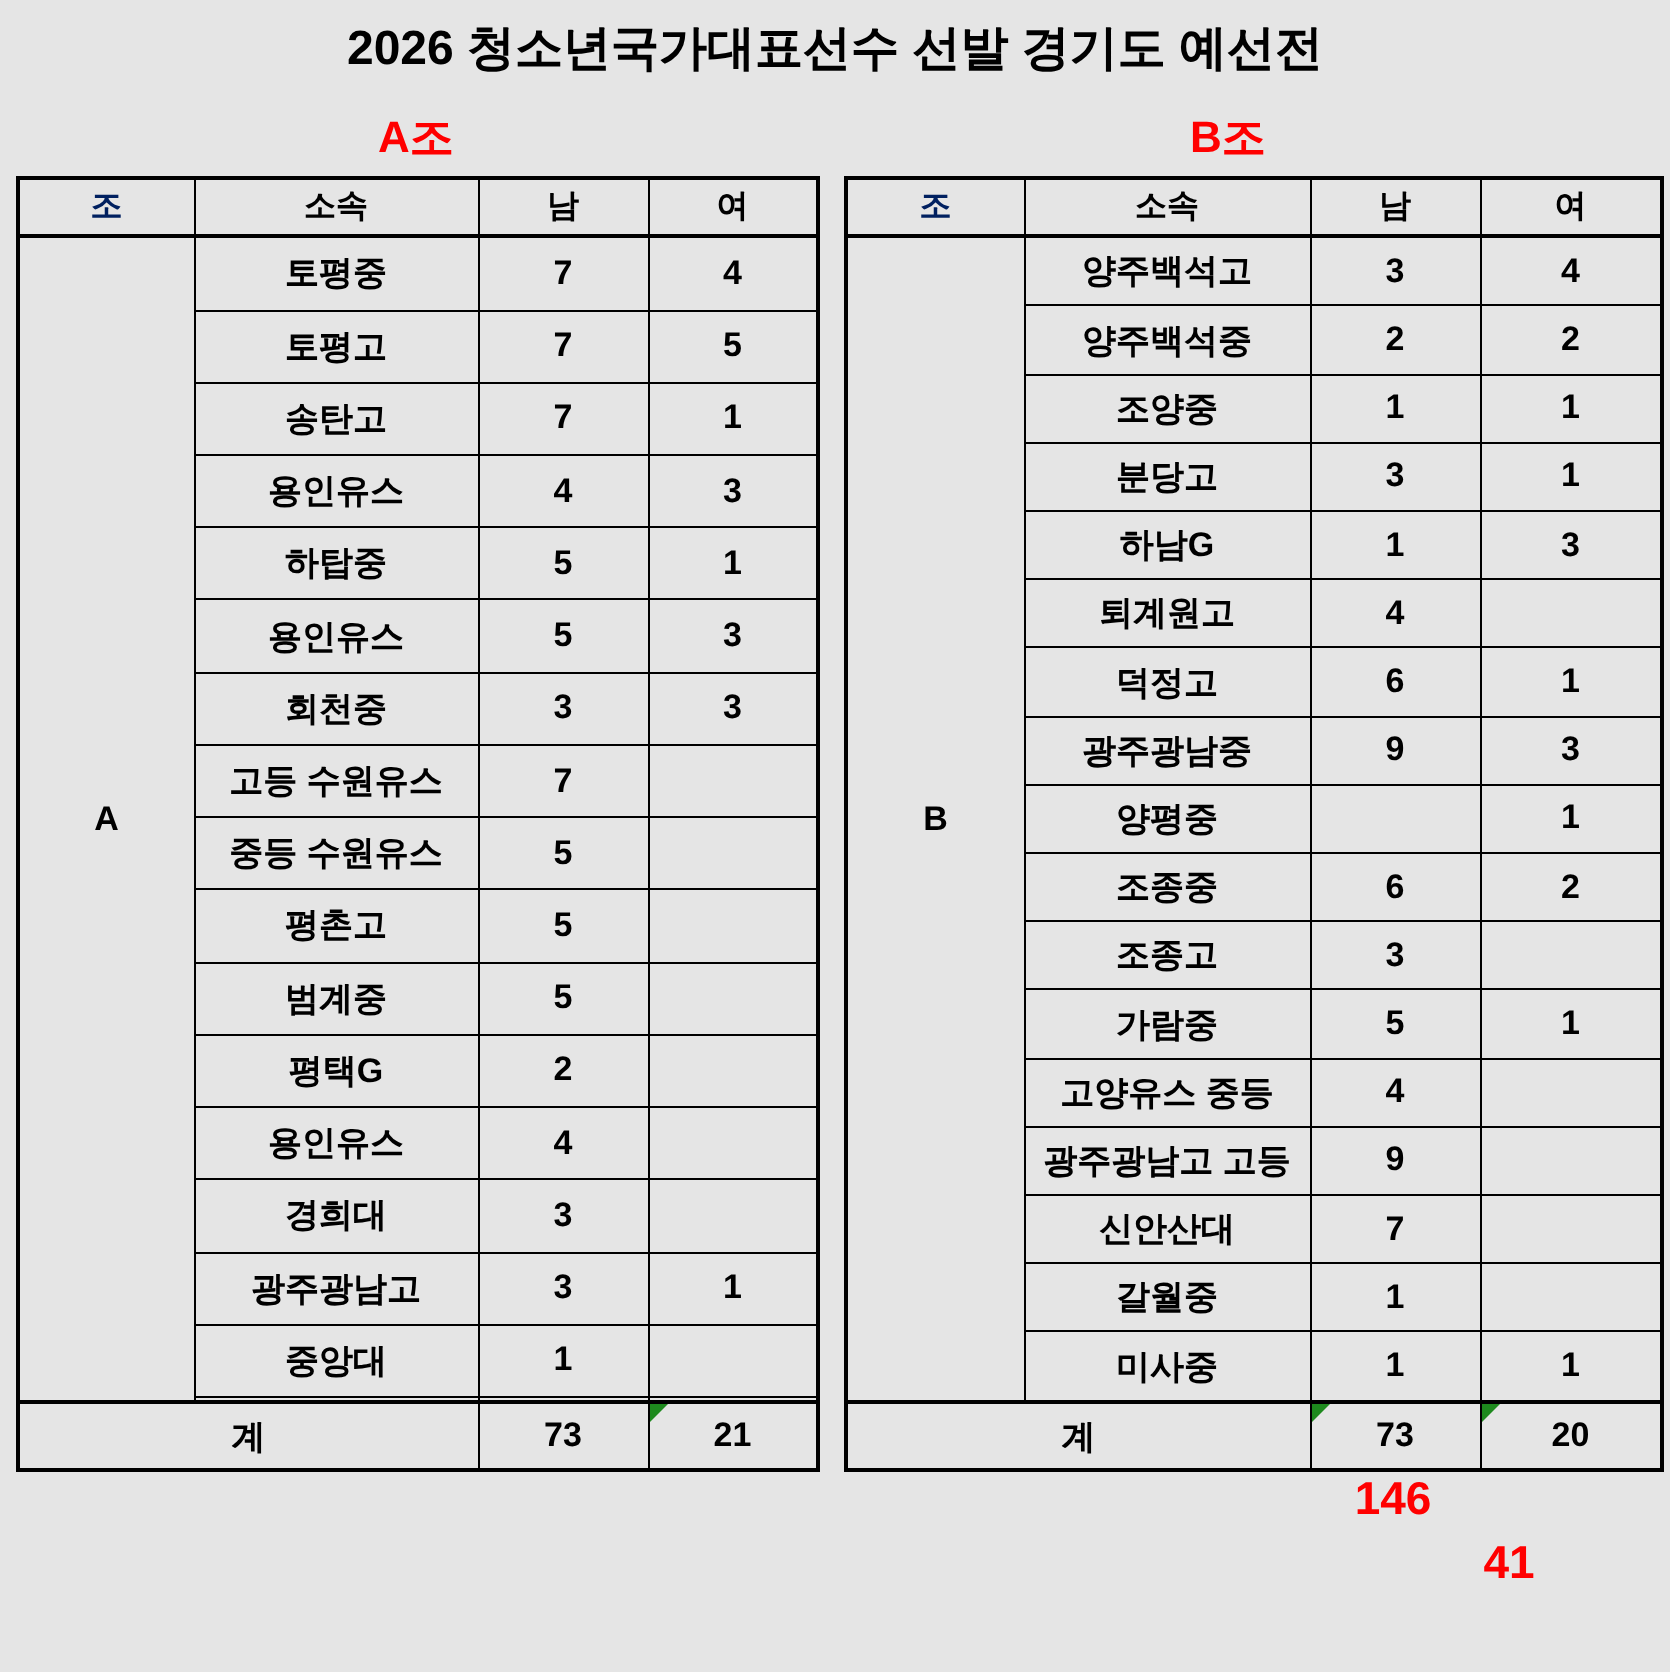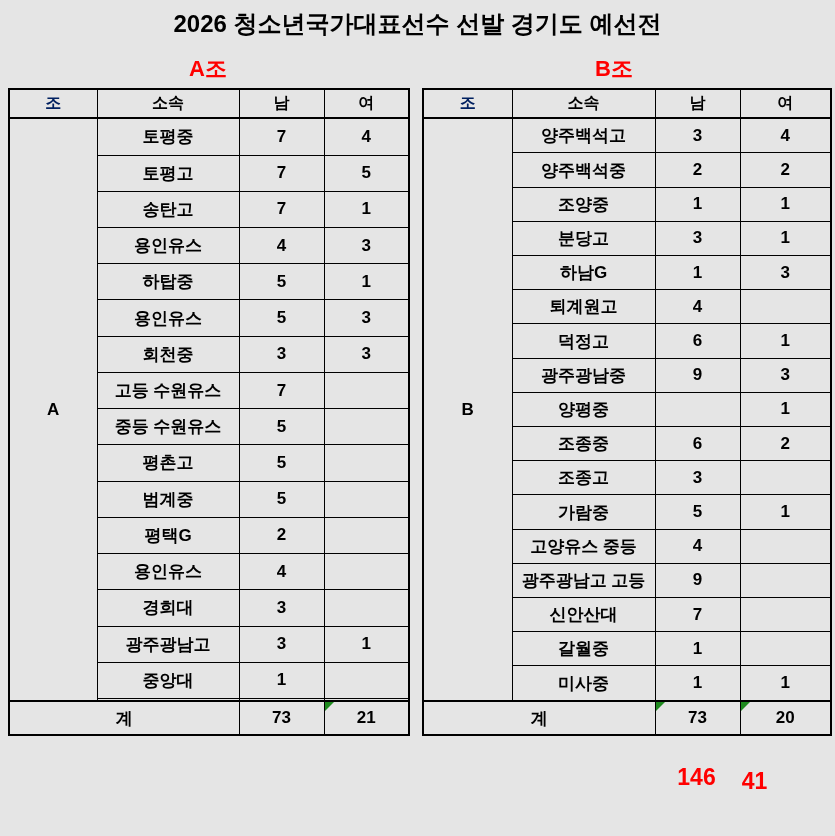--- a/index.html
+++ b/index.html
@@ -73,21 +73,21 @@
     border-top: 9px solid var(--green);
     border-right: 9px solid transparent;
   }
 
   .red-num {
     position: absolute;
     color: var(--red);
     font-size: 23px;
     text-align: center;
   }
-  #sum-m   { left: 654px; width: 85px;  top: 764px; }
+  #sum-m   { left: 654px; width: 85px;  top: 736px; }
   #sum-f   { left: 709px; width: 91px;  top: 768px; }
   #grand   { left: 654px; width: 176px; top: 837px; }
 </style>
 </head>
 <body>
 
 <div class="page">
 
   <div class="title">2026 청소년국가대표선수 선발 경기도 예선전</div>
 

